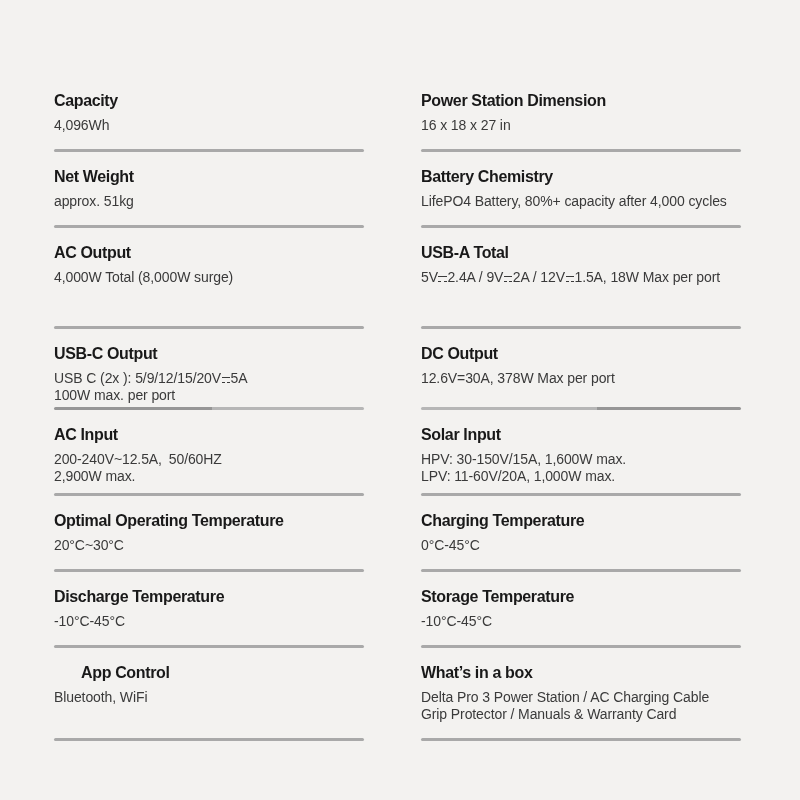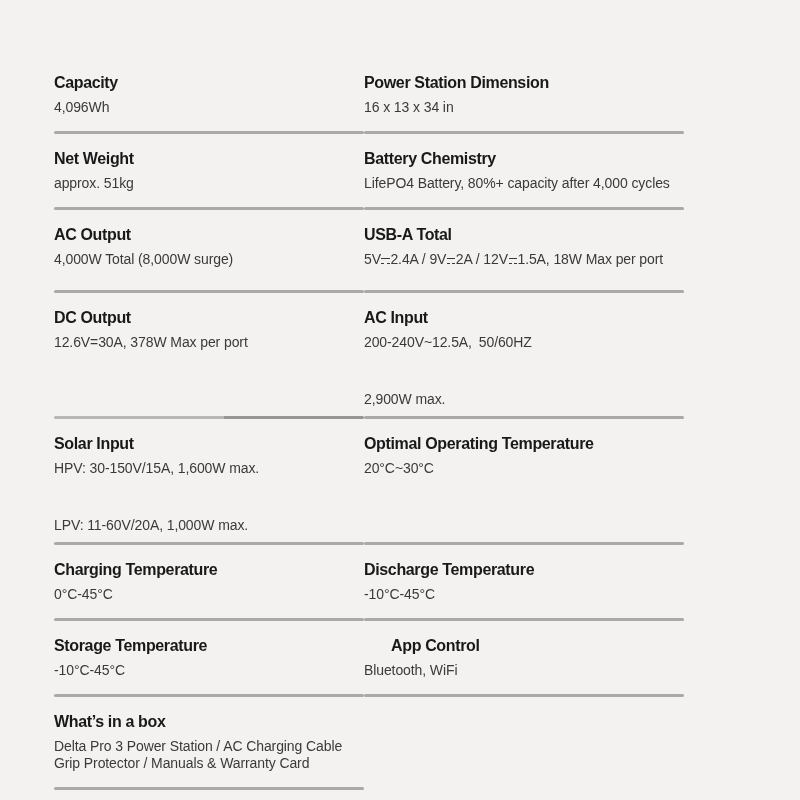--- a/index.html
+++ b/index.html
@@ -7,24 +7,25 @@
     width: 800px;
     height: 800px;
     position: relative;
     background: var(--bg, #f3f2f0);
     font-family: "Liberation Sans", "DejaVu Sans", sans-serif;
     overflow: hidden;
   }
   .specs {
     position: absolute;
     left: 54px;
-    top: 58px;
+    top: 76px;
     width: 687px;
     display: grid;
     grid-template-columns: 310px 320px;
+    column-gap: 57px;
   }
   .cell {
     display: flex;
     flex-direction: column;
     padding-top: 15px;
   }
   .label {
     margin: 0 0 6px 0;
     font-size: 16px;
     line-height: 20px;
@@ -37,23 +38,23 @@
   .value {
     margin: 0;
     font-size: 14px;
     line-height: 17px;
     font-weight: 400;
     color: var(--value-c, #3a3a3a);
     letter-spacing: -0.1px;
     white-space: pre;
   }
   .value:last-of-type { margin-bottom: 15px; }
-  .cell.roomy .value:last-of-type { margin-bottom: 22px; }
+  .cell.roomy .value:last-of-type { margin-bottom: 40px; }
   .cell.tight .value:last-of-type { margin-bottom: 3px; }
-  .cell.snug  .value:last-of-type { margin-bottom: 8px; margin-top: 40px; }
+  .cell.snug  .value:last-of-type { margin-bottom: 8px; }
   .rule {
     margin-top: auto;
     height: 3px;
     border-radius: 2px;
     background: var(--divider, #a9a9a9);
   }
   .rule.duo-l { background: linear-gradient(90deg, #969696 0 51%, #b6b6b6 51%); }
   .rule.duo-r { background: linear-gradient(90deg, #b6b6b6 0 55%, #969696 55%); }
   
   .dc {
@@ -79,21 +80,21 @@
 
 <div class="specs">
 
   <div class="cell">
     <h3 class="label">Capacity</h3>
     <p class="value">4,096Wh</p>
     <div class="rule"></div>
   </div>
   <div class="cell">
     <h3 class="label">Power Station Dimension</h3>
-    <p class="value">16 x 13 x 34 in</p>
+    <p class="value">16 x 18 x 27 in</p>
     <div class="rule"></div>
   </div>
 
   <div class="cell">
     <h3 class="label">Net Weight</h3>
     <p class="value">approx. 51kg</p>
     <div class="rule"></div>
   </div>
   <div class="cell">
     <h3 class="label">Battery Chemistry</h3>
@@ -105,20 +106,26 @@
     <h3 class="label">AC Output</h3>
     <p class="value">4,000W Total (8,000W surge)</p>
     <div class="rule"></div>
   </div>
   <div class="cell roomy">
     <h3 class="label">USB-A Total</h3>
     <p class="value">5V<span class="dc"></span>2.4A / 9V<span class="dc"></span>2A / 12V<span class="dc"></span>1.5A, 18W Max per port</p>
     <div class="rule"></div>
   </div>
 
+  <div class="cell tight">
+    <h3 class="label">USB-C Output</h3>
+    <p class="value">USB C (2x ): 5/9/12/15/20V<span class="dc"></span>5A</p>
+    <p class="value">100W max. per port</p>
+    <div class="rule duo-l"></div>
+  </div>
   <div class="cell">
     <h3 class="label">DC Output</h3>
     <p class="value">12.6V=30A, 378W Max per port</p>
     <div class="rule duo-r"></div>
   </div>
 
   <div class="cell snug">
     <h3 class="label">AC Input</h3>
     <p class="value">200-240V~12.5A, 50/60HZ</p>
     <p class="value">2,900W max.</p>

